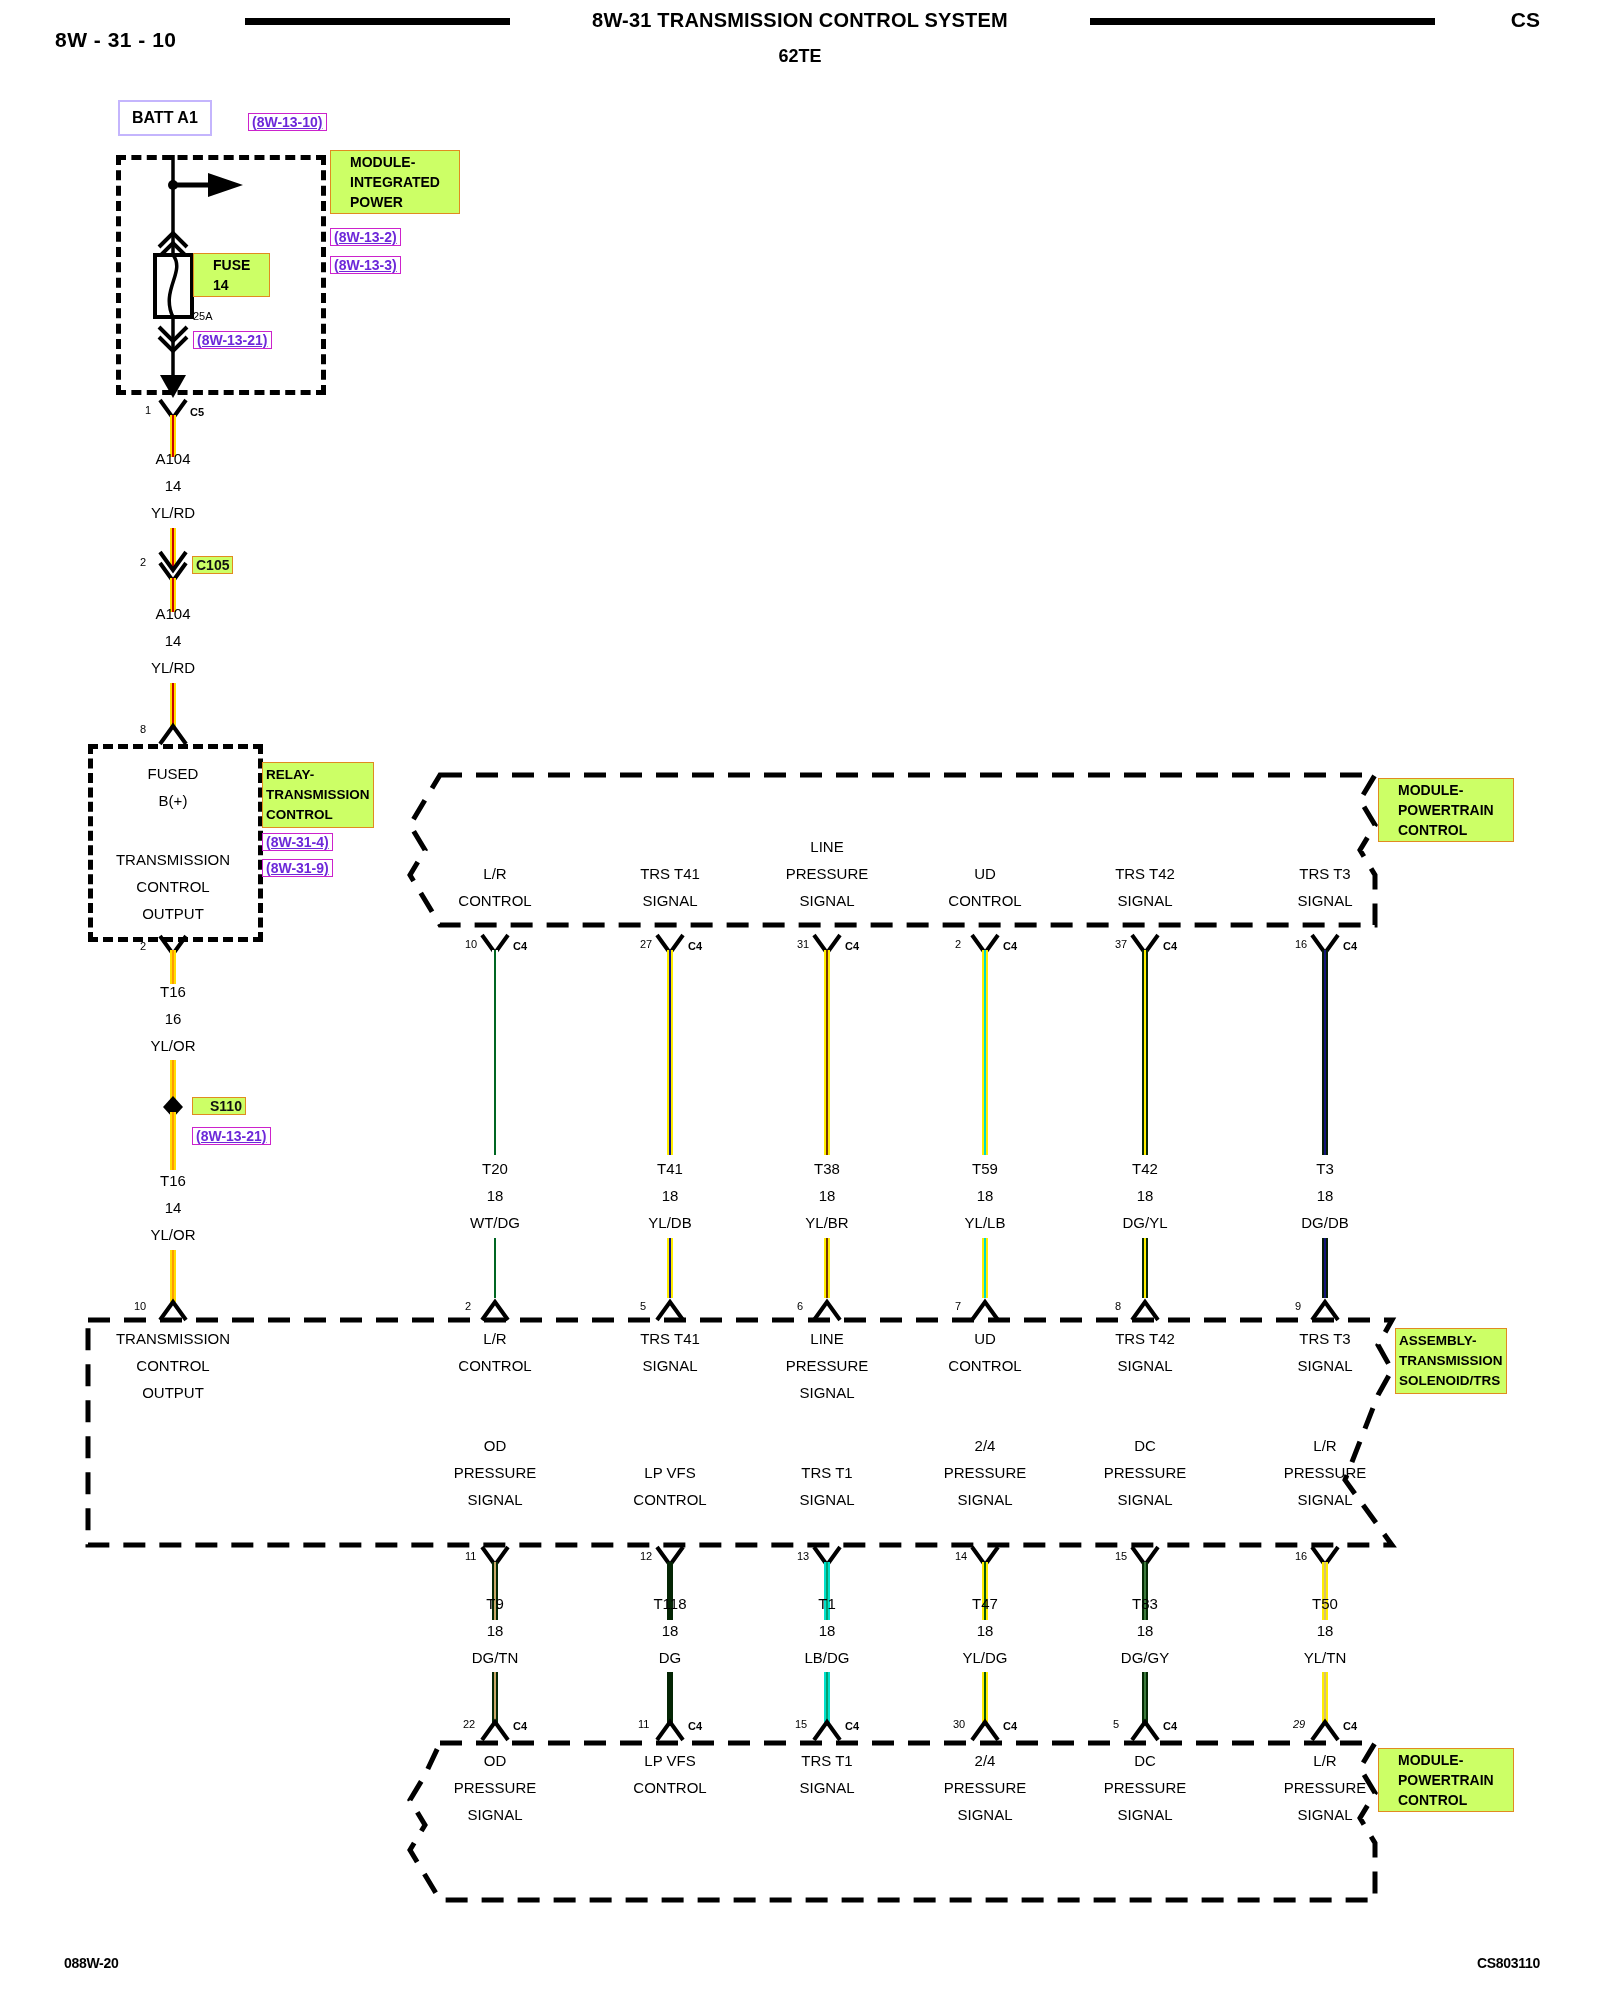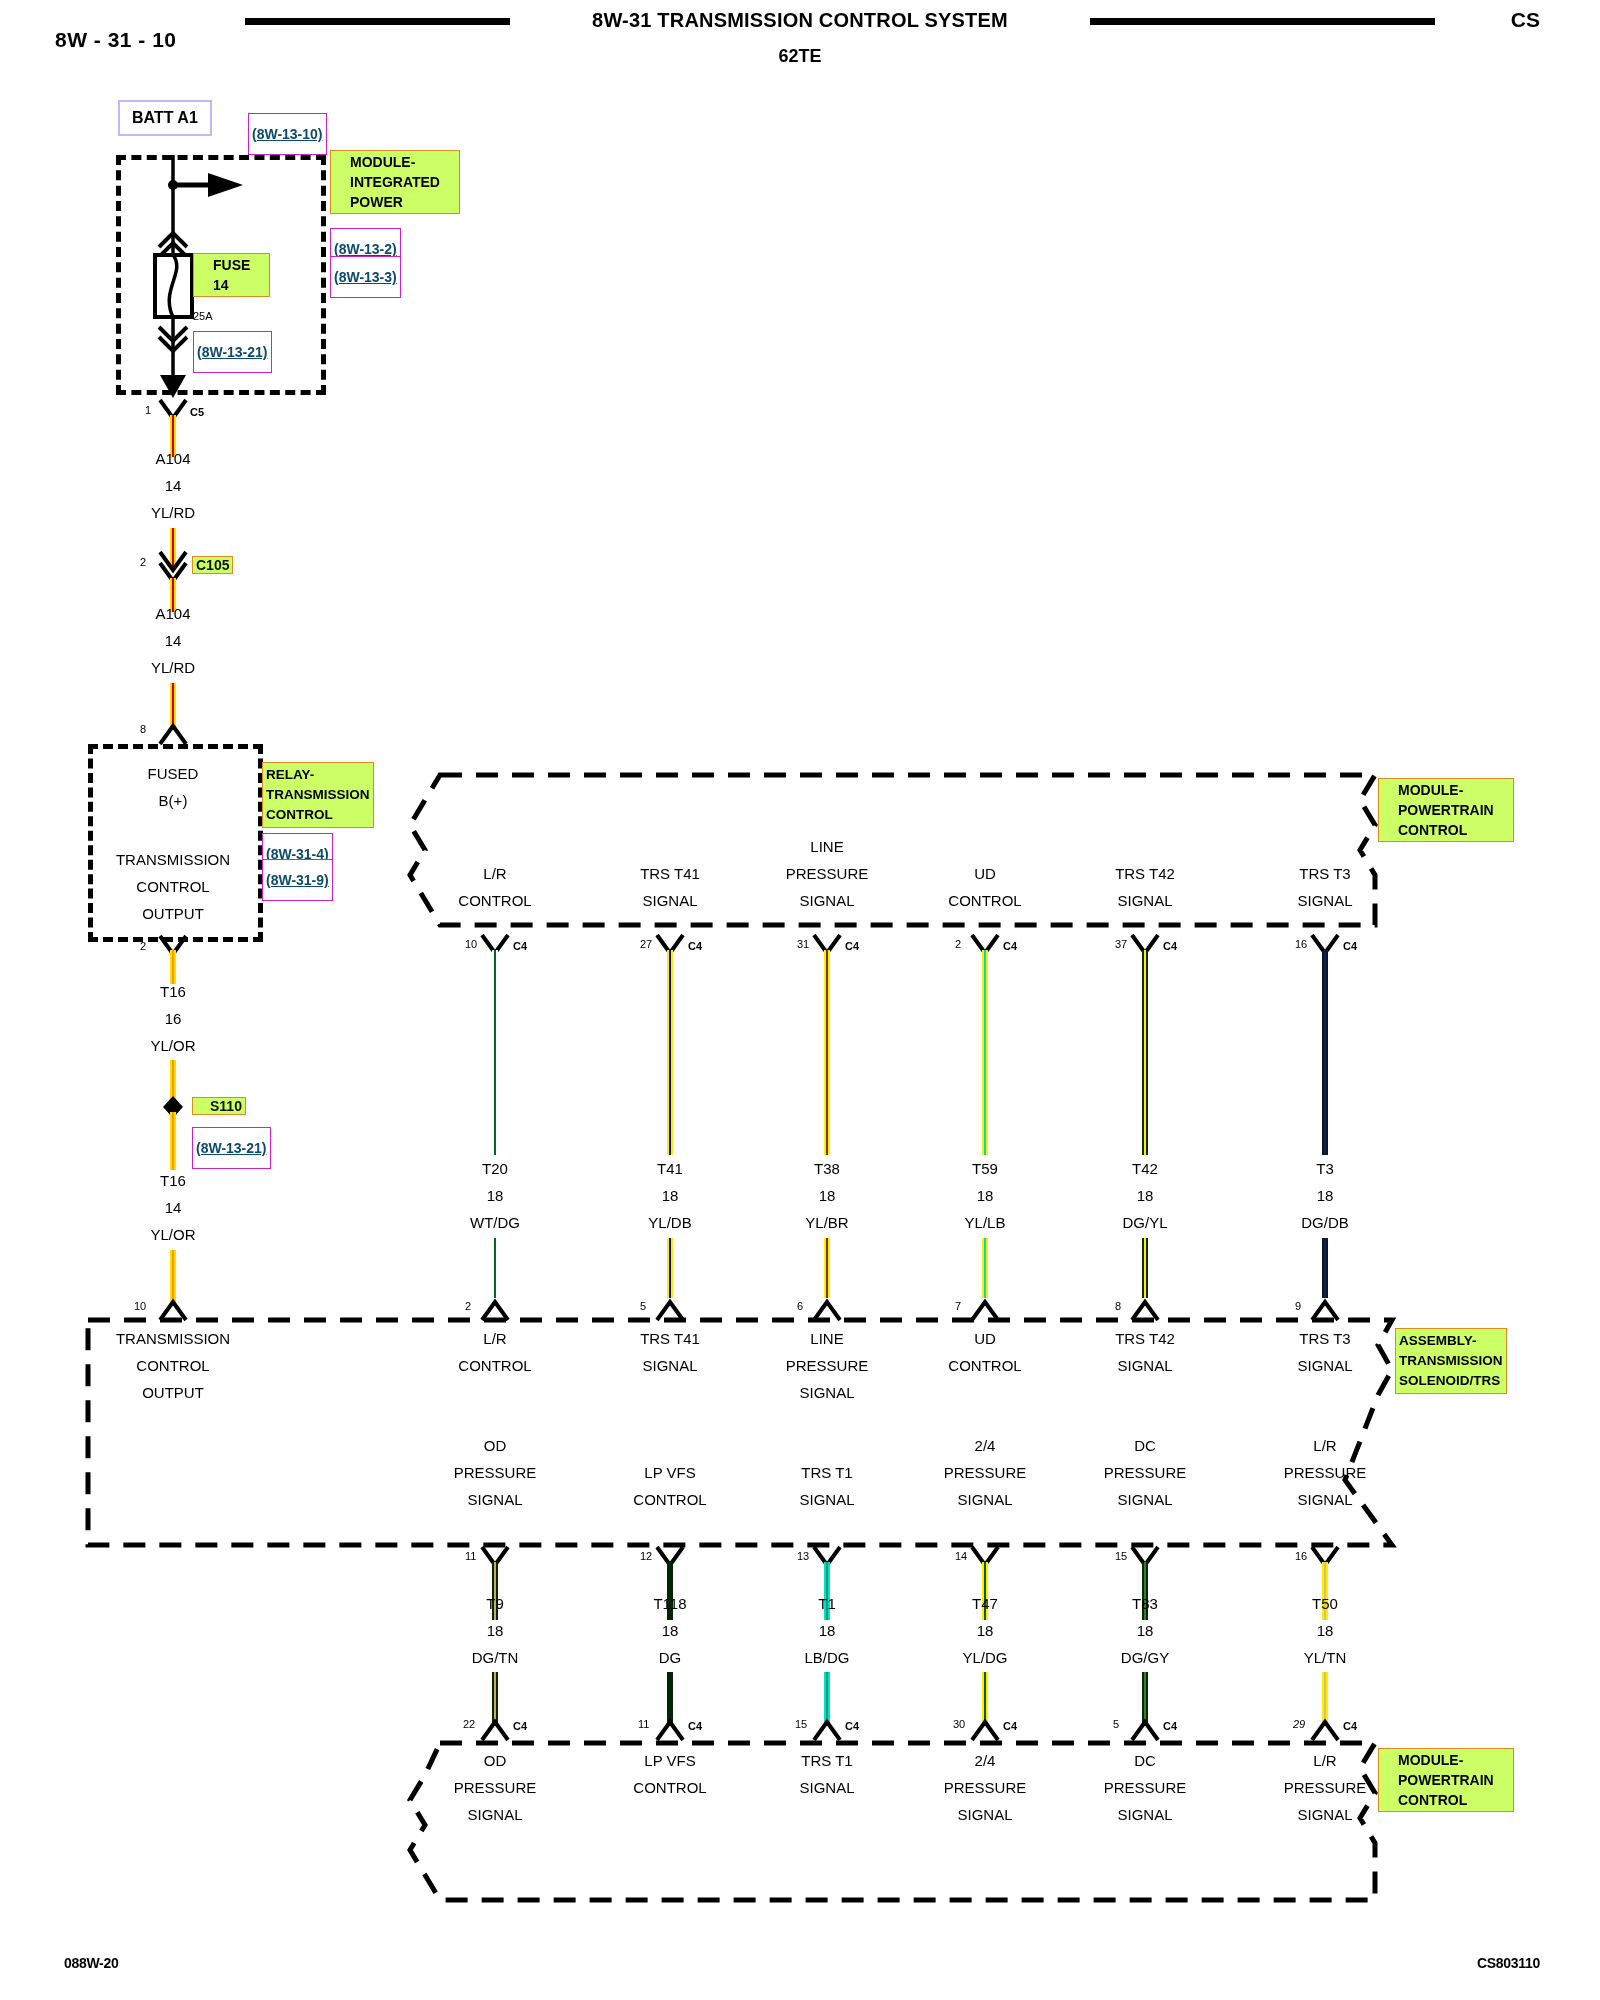--- a/index.html
+++ b/index.html
@@ -14,22 +14,22 @@
   #hrule-l{left:245px;width:265px;}
   #hrule-r{left:1090px;width:345px;}
   
   #ftr-left{left:64px;top:1955px;font-size:14px;font-weight:bold;letter-spacing:-.3px;}
   #ftr-right{right:60px;top:1955px;font-size:14px;font-weight:bold;letter-spacing:-.3px;}
   
   .t{font-size:11px;white-space:nowrap;}
   .tc{font-size:15px;white-space:nowrap;text-align:center;transform:translateX(-50%);}
   .bold{font-weight:bold;}
   
-  .ref{font-size:14px;font-weight:bold;color:#0c4a6e;background:#ffffff;border:1.5px solid #cc22cc;
-       padding:12px 3px;white-space:nowrap;text-decoration:underline;}
+  .ref{font-size:14px;font-weight:bold;color:#6d28d9;background:#ffffff;border:1.5px solid #cc22cc;
+       padding:0px 3px;white-space:nowrap;text-decoration:underline;}
   .green{background:#ccff66;border:1.5px solid #e08b20;font-size:14px;font-weight:bold;
          line-height:20px;padding:1px 19px;white-space:nowrap;}
   .greenblk{background:#ccff66;border:1.5px solid #e08b20;font-size:13.5px;font-weight:bold;
          line-height:20px;padding:2px 3px;white-space:nowrap;}
   .yelbox{border:2px solid #c4b5fd;background:#fff;font-size:16px;font-weight:bold;
           padding:7px 12px;white-space:nowrap;}
   .splicelbl{background:#ccff66;border:1.5px solid #e08b20;color:#111;font-size:14px;
           font-weight:bold;padding:0 3px;white-space:nowrap;}
   
   .dash{position:absolute;border:5px dashed #000;}

